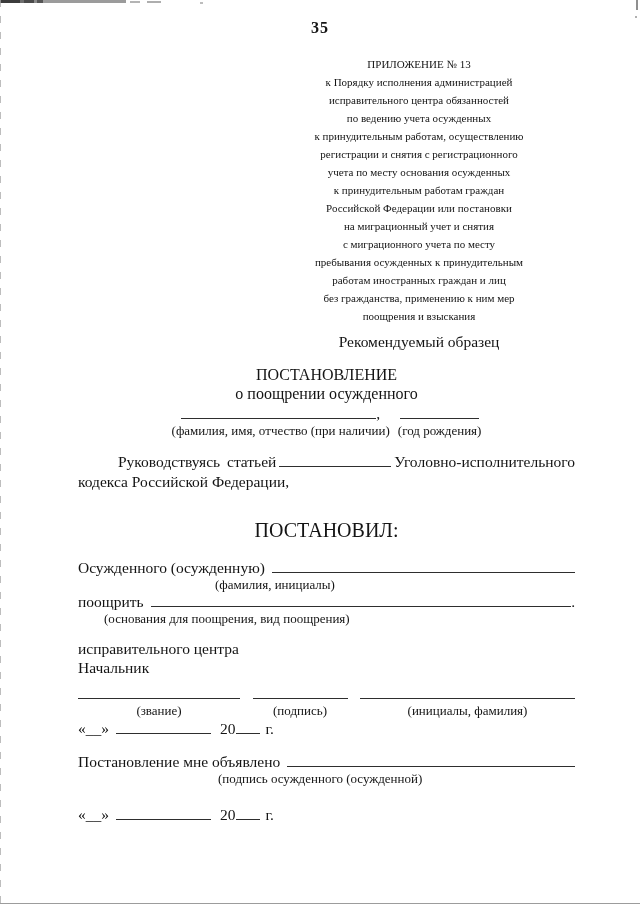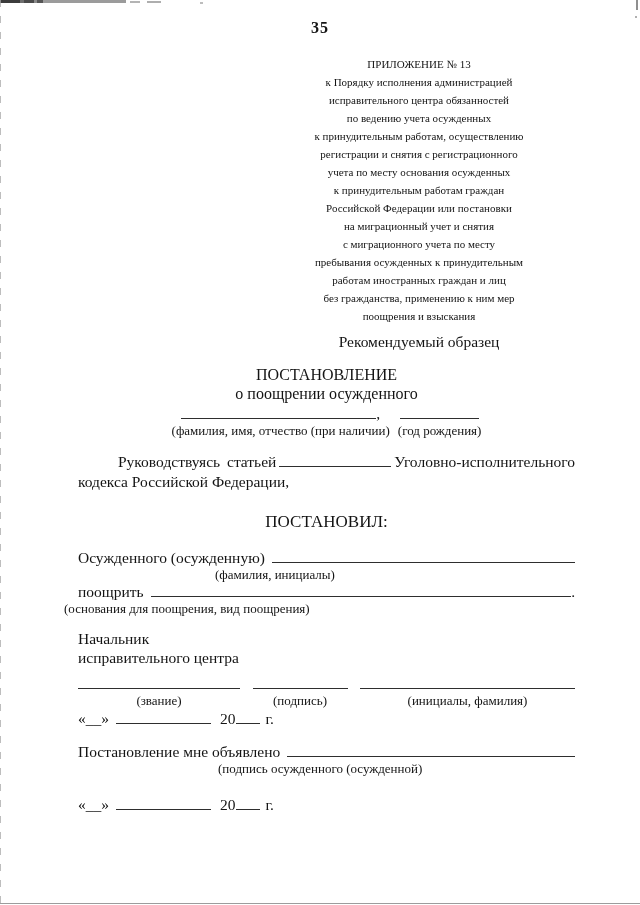--- a/index.html
+++ b/index.html
@@ -43,28 +43,28 @@
 
   .fio { margin-top:2px; }
   .fio-cols { display:flex; justify-content:center; align-items:flex-start; gap:8px; }
   .fio-col { text-align:center; }
   .caption { font-size:13px; line-height:16px; white-space:nowrap; }
 
   .guided { margin-top:13px; line-height:20px; }
   .guided-line1 { display:flex; justify-content:space-between; align-items:baseline; padding-left:40px; word-spacing:3px; }
   .guided-line1 .blank { width:112px; flex:0 1 auto; }
 
-  .resolved { margin-top:20px; text-align:center; font-size:17px; }
+  .resolved { margin-top:27px; text-align:center; font-size:20px; }
 
   .fill-row { display:flex; align-items:baseline; margin-top:0; }
   .fill-row .lead { white-space:nowrap; }
   .fill-row .blank.grow { flex:1; margin-left:7px; }
   .convict-block { margin-top:17px; }
   .cap-famil { margin-left:215px; }
-  .cap-osnov { margin-left:64px;font-family:Liberation Serif, serif; }
+  .cap-osnov { margin-left:104px;font-family:Liberation Serif, serif; }
   .cap-podpis-osu { margin-left:218px; }
 
   .chief { margin-top:12px; line-height:19px; }
 
   .sig-row { margin-top:8px; display:flex; justify-content:space-between; align-items:flex-end; }
   .sig-col { text-align:center; }
   .sig-col .blank { width:100%; height:12px; }
   .sig-col.w1 { width:162px; }
   .sig-col.w2 { width:95px; }
   .sig-col.w3 { width:215px; }
@@ -151,22 +151,22 @@
     <div class="mc caption cap-famil">(фамилия, инициалы)</div>
     <div class="mc fill-row">
       <span class="lead">поощрить</span>
       <span class="blank grow"></span>
       <span>.</span>
     </div>
     <div class="mc caption cap-osnov">(основания для поощрения, вид поощрения)</div>
   </div>
 
   <div class="mc chief">
+    <div>исправительного центра</div>
     <div>Начальник</div>
-    <div>исправительного центра</div>
   </div>
 
   <div class="mc sig-row">
     <div class="sig-col w1">
       <span class="blank"></span>
       <div class="caption">(звание)</div>
     </div>
     <div class="sig-col w2">
       <span class="blank"></span>
       <div class="caption">(подпись)</div>

